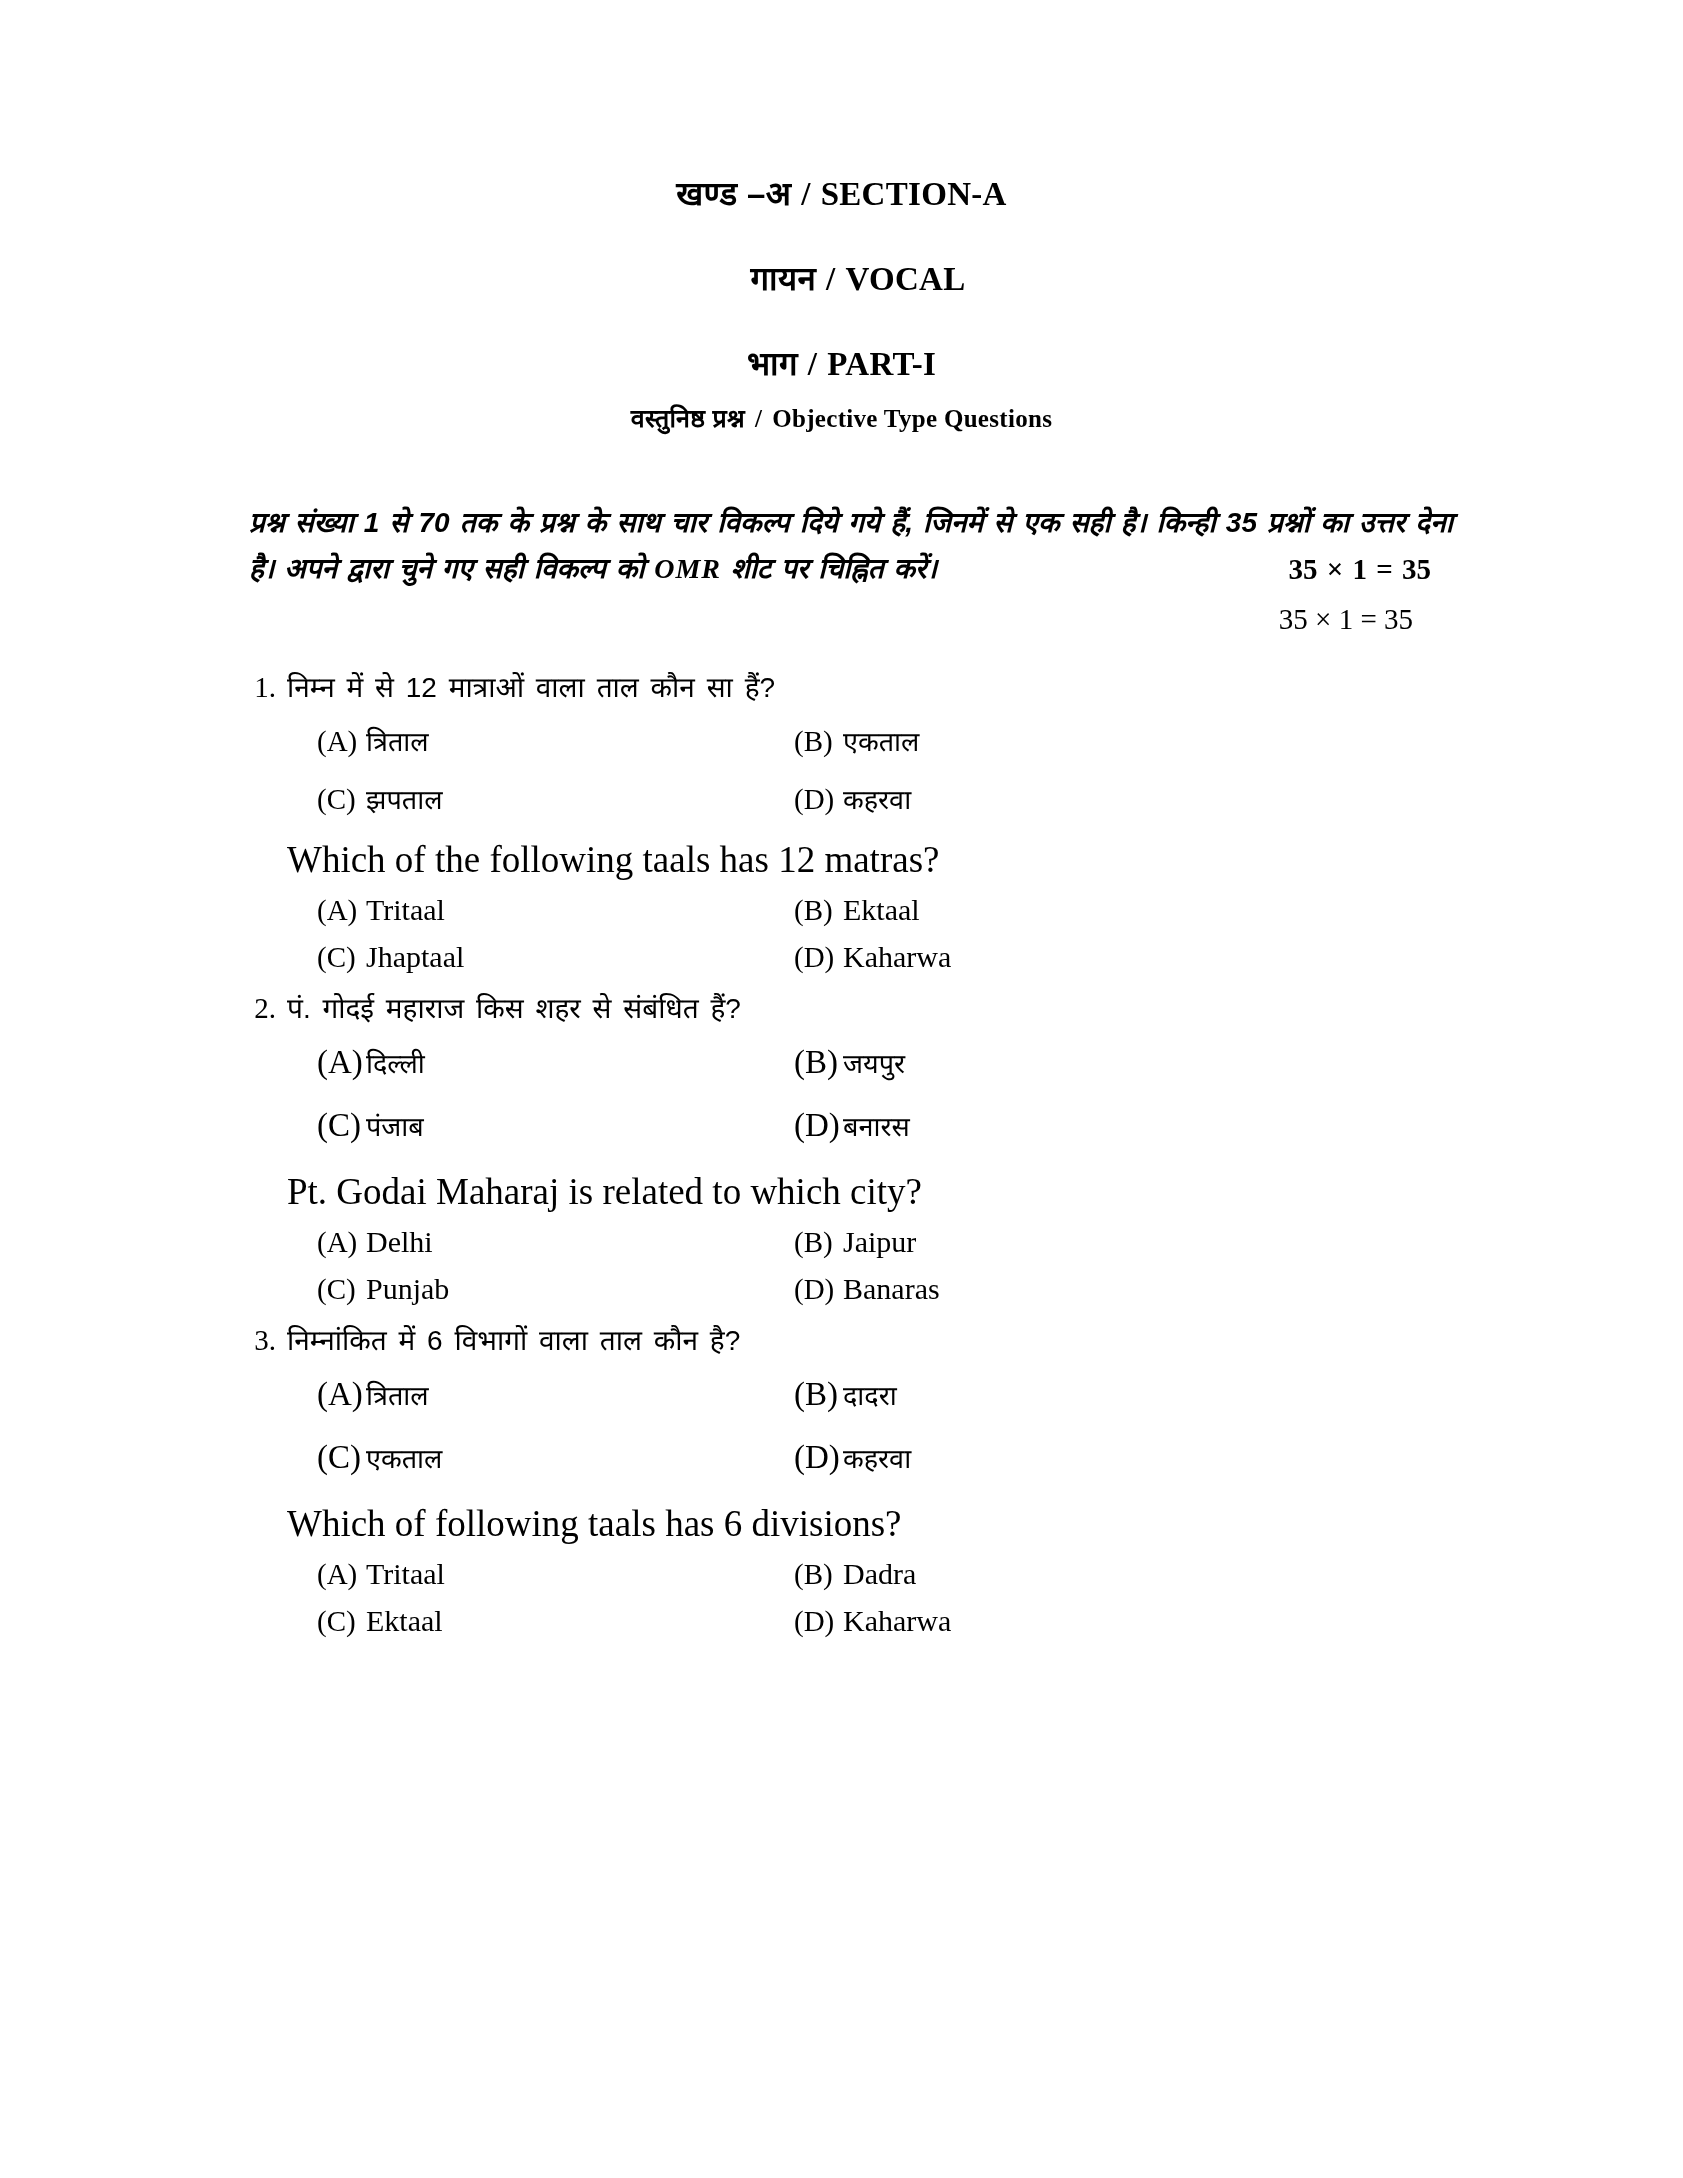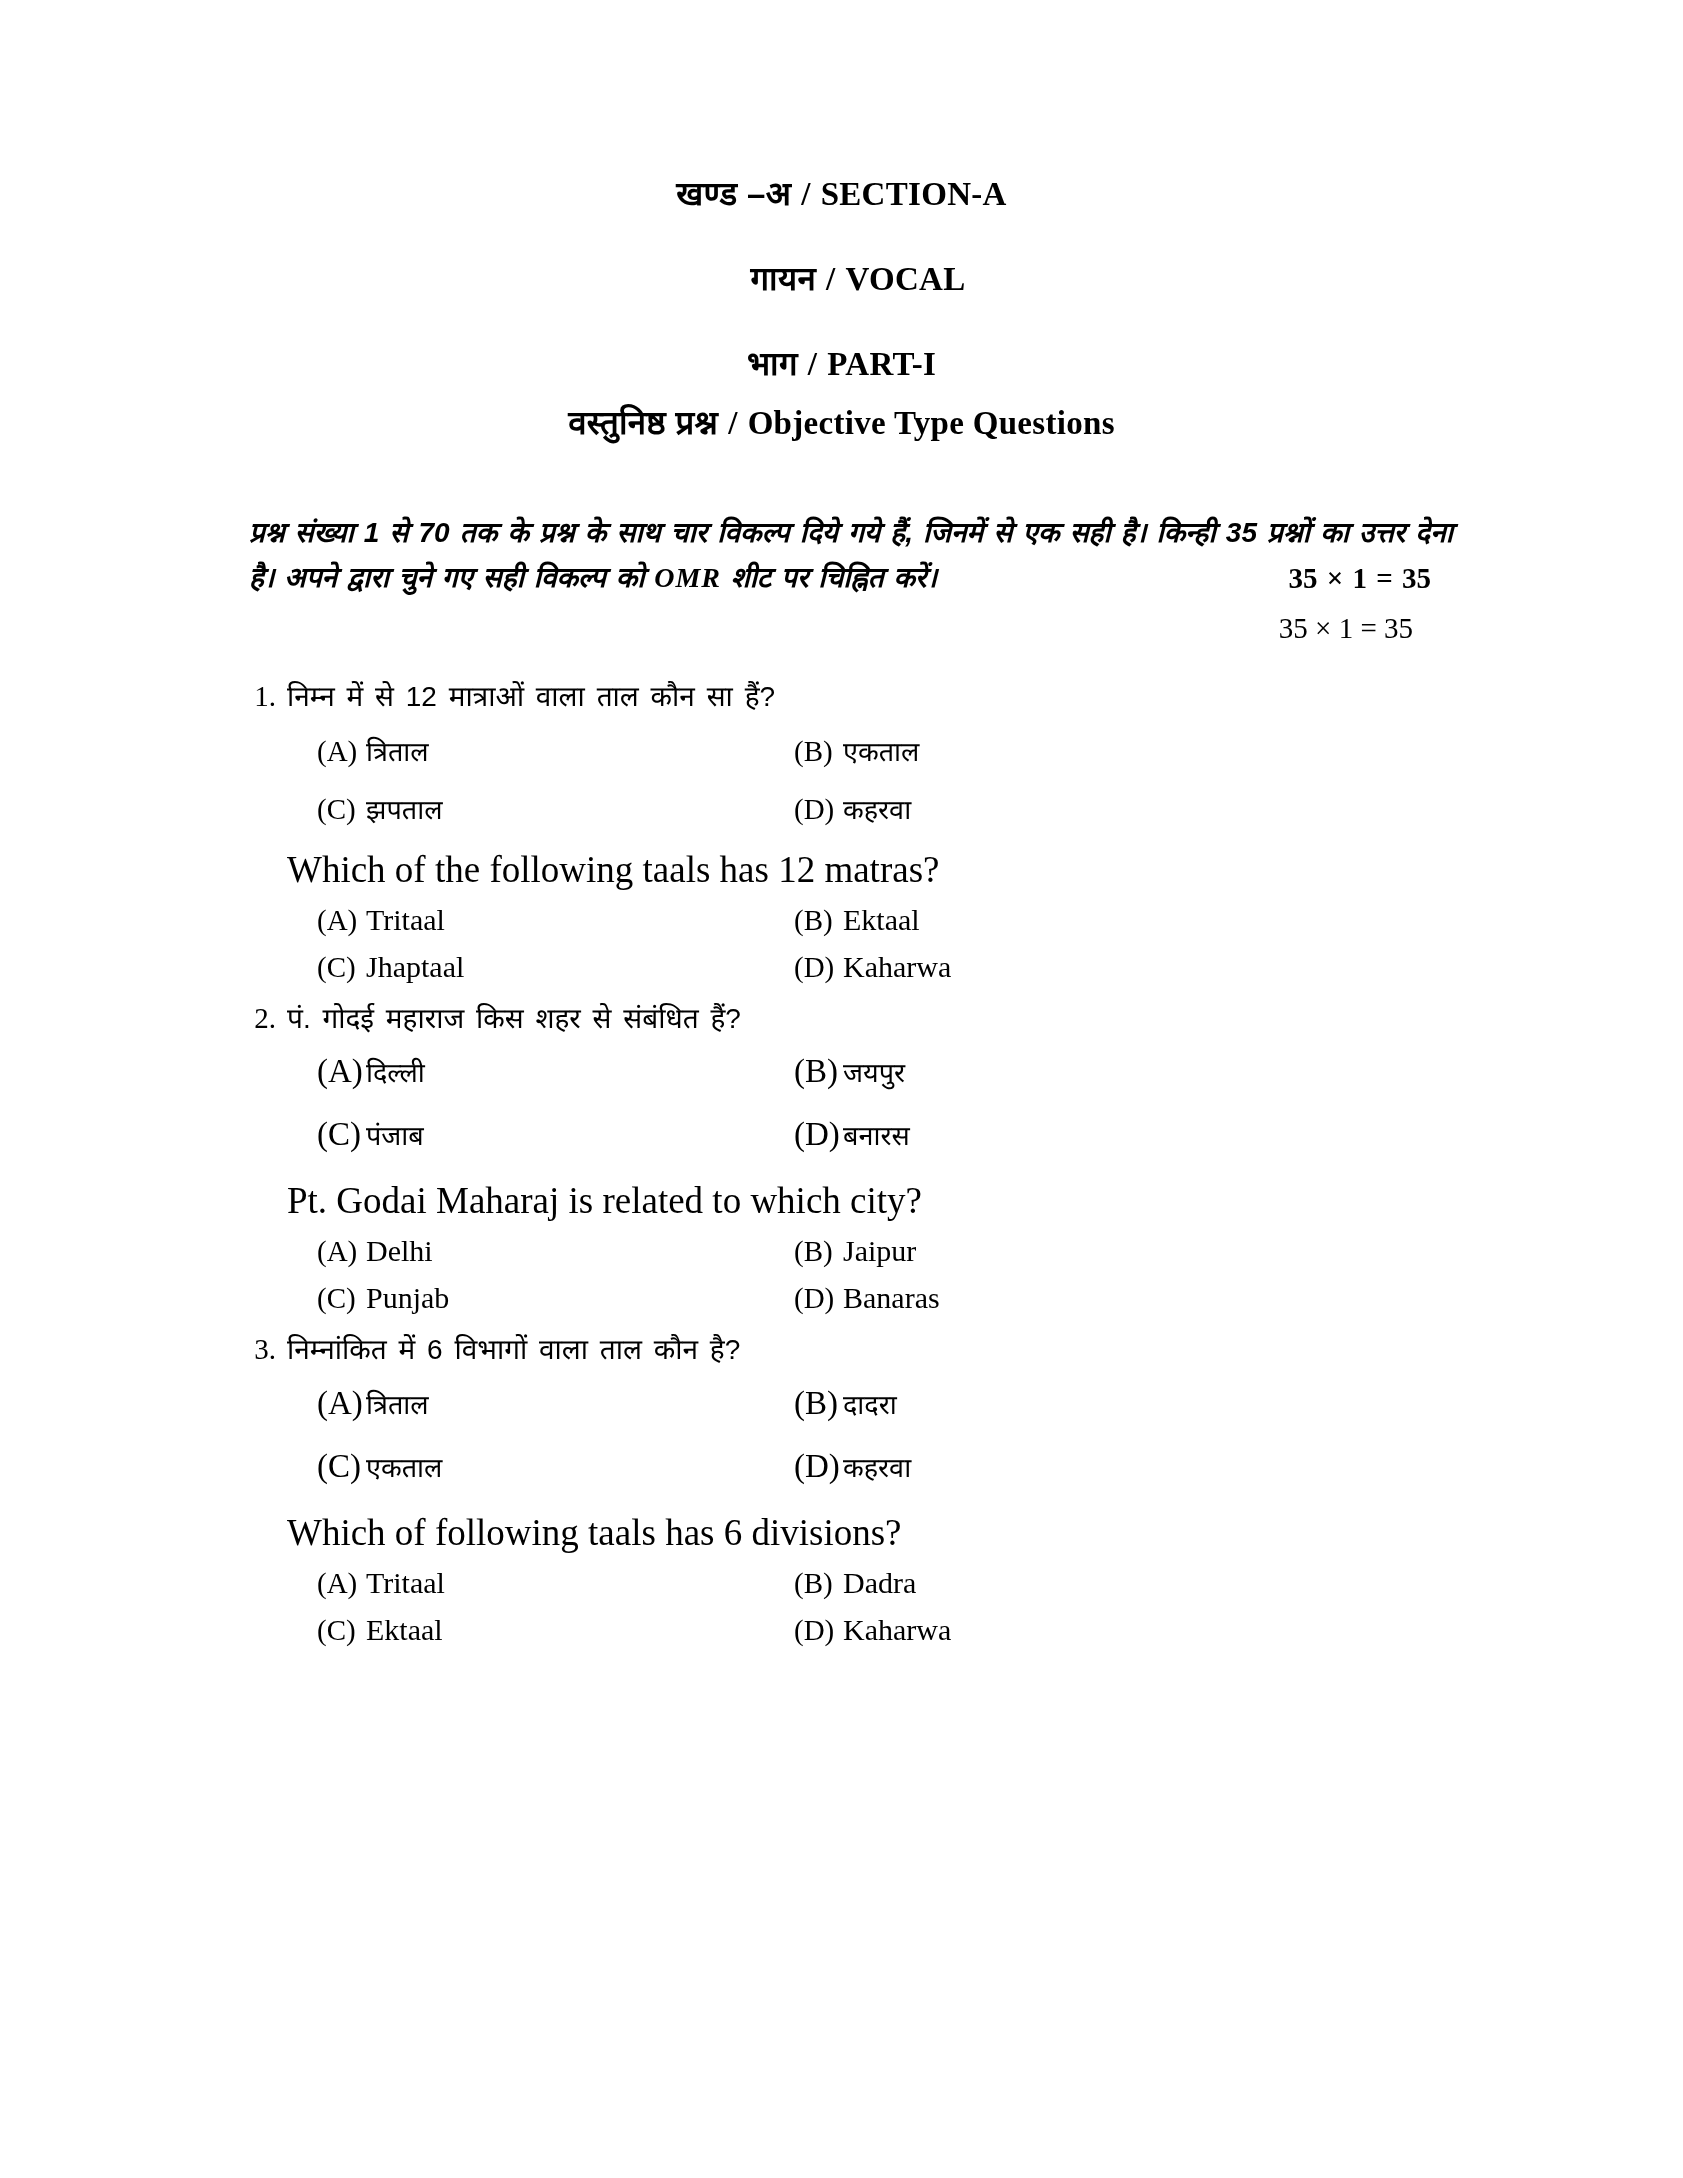--- a/index.html
+++ b/index.html
@@ -30,21 +30,21 @@
   }
   .header-line {
     font-weight: bold;
     letter-spacing: 0.3px;
     line-height: 1.30;
     margin-top: 42px;
   }
   .hl-1 { font-size: 33px; }
   .hl-2 { font-size: 33px; padding-left: 33px; }
   .hl-3 { font-size: 33px; }
-  .hl-4 { font-size: 33px; margin-top: 16px; }
+  .hl-4 { font-size: 25px; margin-top: 16px; }
 
   .hindi {
     font-family: "Liberation Sans", "DejaVu Sans", sans-serif;
     font-weight: bold;
   }
   .eng-bold {
     font-family: "Liberation Serif", "DejaVu Serif", serif;
     font-weight: bold;
   }
   .slash { padding: 0 10px; font-weight: bold; }

